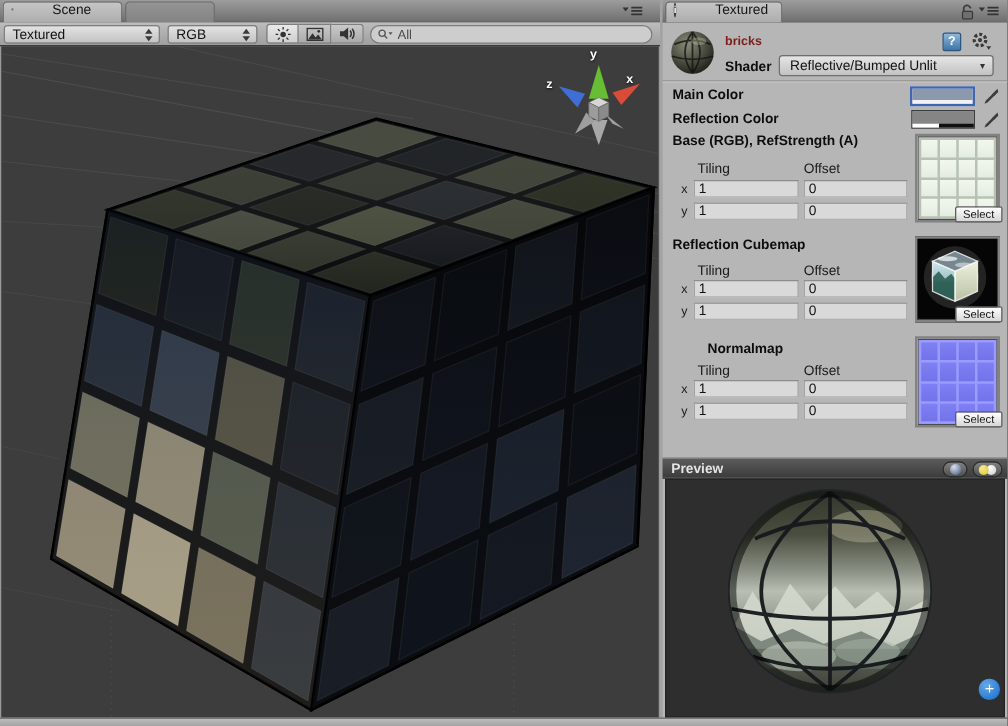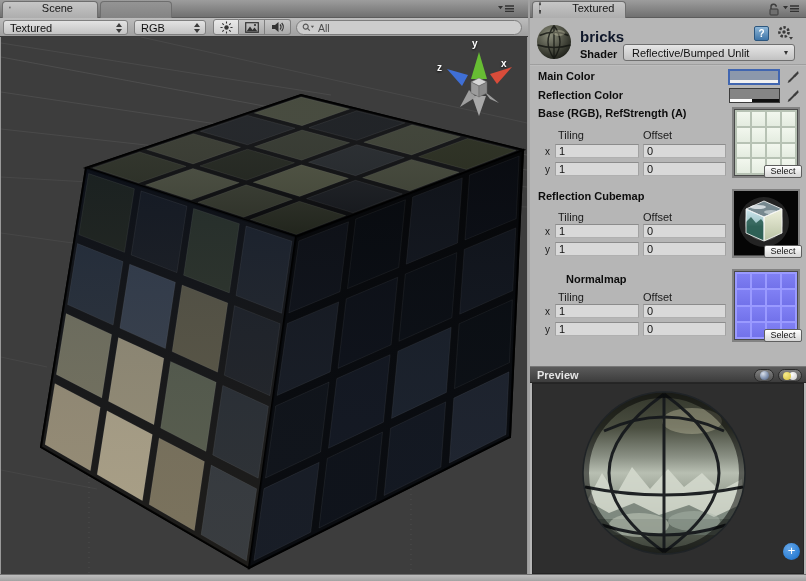--- a/index.html
+++ b/index.html
@@ -36,21 +36,21 @@
                        color:#4c4c4c; width:100%; margin-left:3px; }
   #viewport { position:absolute; left:1px; top:37px; width:526px; height:537px; background:#3d3d3d; overflow:hidden; }
   #viewport svg { position:absolute; left:0; top:0; }
   .axis-label { position:absolute; color:#fff; font-size:10px; font-weight:bold; text-shadow:0 1px 2px rgba(0,0,0,.8); }
 
   
   #inspector { position:absolute; left:530px; top:0; width:276px; height:574px; background:#b6b6b6; }
   #inspector .tabbar { left:0; width:276px; }
   .insp-label { position:absolute; color:#0d0d0d;font-weight:bold; }
   .hdr-sep { position:absolute; left:0; top:64px; width:276px; height:2px; background:linear-gradient(#8f8f8f,#cccccc); }
-  #material-name { position:absolute; left:50px; top:28px; font-size:15px; font-weight:bold; color:#0f172a; }
+  #material-name { position:absolute; left:50px; top:28px; font-size:10px; font-weight:bold; color:#7f1d1d; }
   #shader-dd { position:absolute; left:93px; top:44px; width:172px; height:17px; background:linear-gradient(#e6e6e6,#c2c2c2);
                border:1px solid #6f6f6f; border-radius:3px; display:flex; align-items:center; padding:0 6px 0 8px; cursor:pointer; }
   #shader-dd .arrow { margin-left:auto; font-size:8px; color:#333; }
 
   .swatch { position:absolute; cursor:pointer; }
   .swatch .body { position:absolute; inset:0; }
   .swatch .alpha { position:absolute; left:0; right:0; bottom:0; height:3px; }
   #main-swatch { left:198px; top:69px; width:52px; height:16px; border:2px solid #4166b0; background:#fff; }
   #main-swatch .alpha { background:#f2f2f2; }
   #refl-swatch { left:199px; top:88px; width:51px; height:15px; border:1px solid #3c3c3c; }

